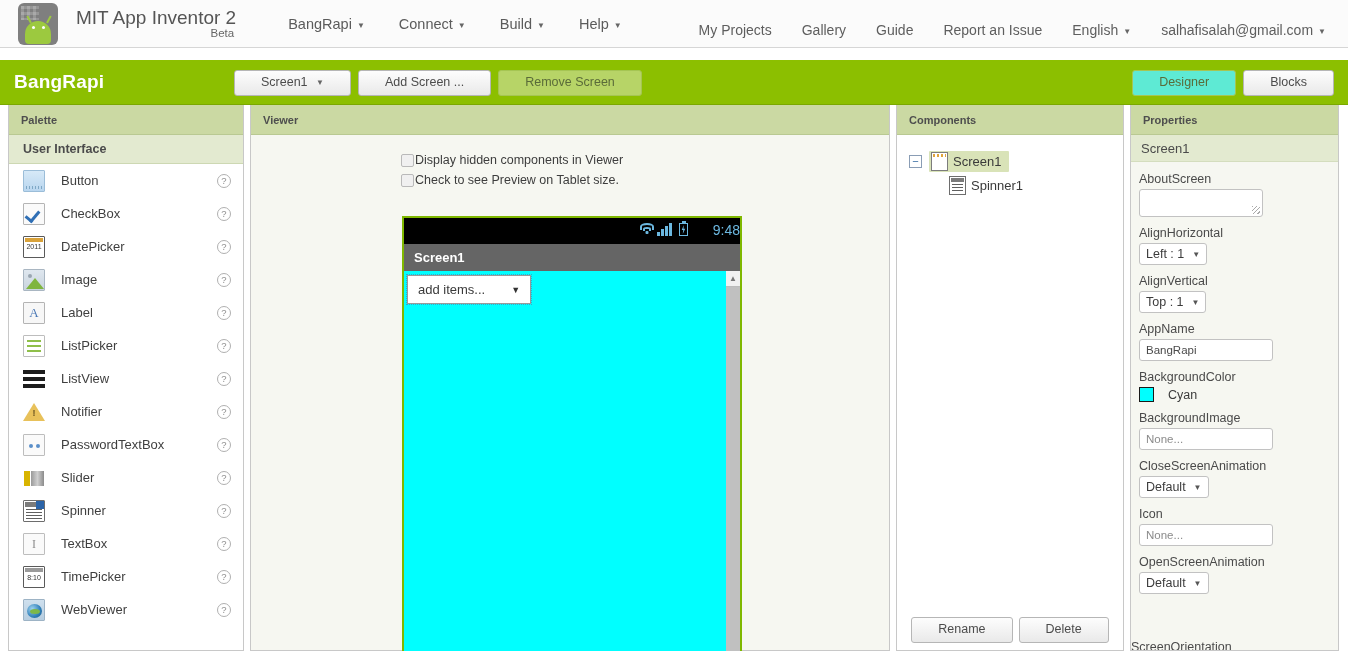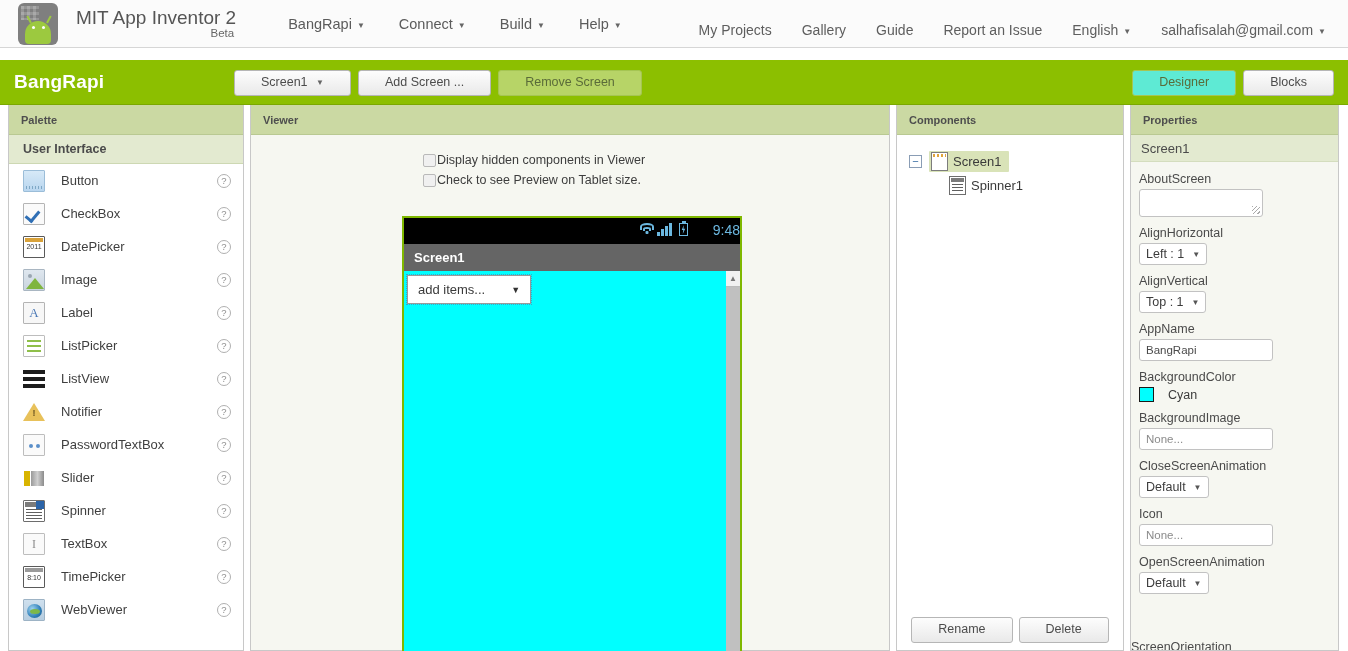--- a/index.html
+++ b/index.html
@@ -166,21 +166,21 @@
   .ico-timepicker:after{content:"8:10";position:absolute;left:0;right:0;top:7px;font-size:7px;
     text-align:center;color:#333;}
   .ico-webviewer { background: linear-gradient(#cfe0ee,#b6cde0); border:1px solid #9db3c5; overflow:hidden;}
   .ico-webviewer:after{content:"";position:absolute;left:3px;top:4px;width:15px;height:14px;border-radius:50%;
     background:radial-gradient(circle at 35% 35%,#9fd3f0,#2f7fb8 60%,#1d5d8c);}
   .ico-webviewer:before{content:"";position:absolute;left:6px;top:9px;width:10px;height:5px;border-radius:50%;
     background:#7db84a;z-index:2;}
 
   
   #viewer { left: 250px; width: 640px; height: 546px; background: #f6f7f1; }
-  .viewer-body { position: relative; height: 430px; background: #f6f7f1; padding-left: 22px; }
+  .viewer-body { position: relative; height: 430px; background: #f6f7f1; }
   .chk-row { display: flex; align-items: center; margin-left: 150px; padding-top: 6px; }
   .chk-row.first { padding-top: 18px; }
   .chkbox { width: 13px; height: 13px; border: 1px solid #b9b9b9; background:#f0f0f0;
             border-radius: 2px; margin-right: 1px; flex:0 0 13px; cursor:pointer;}
   .chk-text { font-size: 12.5px; color: #3d3d3d; }
 
   .phone {
     position: absolute; left: 151px; top: 81px;
     width: 340px; height: 460px;
     border: 2px solid #7fb800; background: #00ffff;

